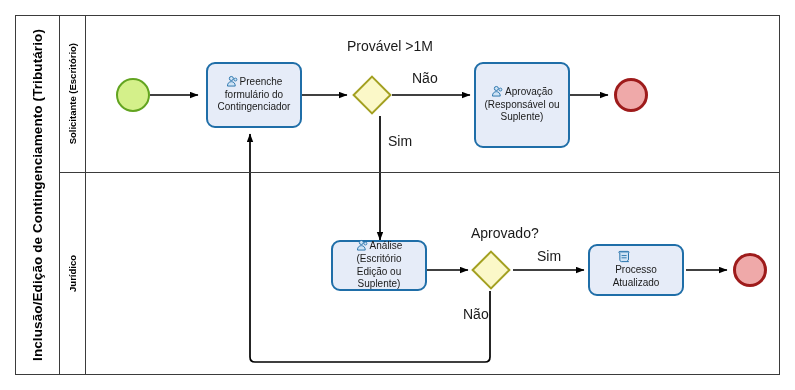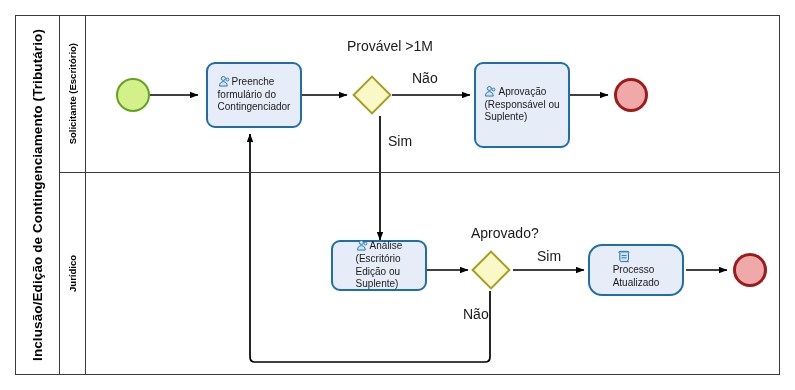--- a/index.html
+++ b/index.html
@@ -108,21 +108,21 @@
     background: #e6ecf8;
     border: 2px solid #1f6ea8;
     border-radius: 9px;
     box-sizing: border-box;
     display: flex;
     align-items: center;
     justify-content: center;
     padding: 3px 4px 4px 4px;
   }
   .task-inner {
-    text-align: left;
+    text-align: center;
     font-size: 10px;
     line-height: 12.6px;
     color: #1a1a1a;
   }
   .task-icon {
     display: inline-block;
     vertical-align: -3px;
     margin-right: 1px;
   }
   .task-icon svg { display: block; }
@@ -239,21 +239,21 @@
       <span>Suplente)</span>
     </div>
   </div>
 
   <div class="node gateway" style="left:471px; top:250px;">
     <svg width="40" height="40" viewBox="0 0 40 40">
       <polygon points="20,1.6 38.4,20 20,38.4 1.6,20" fill="#fbf8c8" stroke="#a3a021" stroke-width="2"></polygon>
     </svg>
   </div>
 
-  <div class="node task" style="left:588px; top:244px; height:52px;border-radius:14px;">
+  <div class="node task" style="left:588px; top:244px; height:52px;">
     <div class="task-inner">
       <span class="task-icon" style="display:block; margin:0 0 1px 4px;">
         <svg width="14" height="13" viewBox="0 0 16 15">
           <path d="M3.2 1.6 C1.6 1.6 1.6 3.6 3.2 3.6 L12.6 3.6 C14.2 3.6 14.2 1.6 12.6 1.6 Z" fill="#cfe3f5" stroke="#1f6ea8" stroke-width="1.1" stroke-linejoin="round"></path>
           <path d="M3.2 3.6 L3.2 11.4 C3.2 13.4 5.0 13.4 5.0 13.4 L13.2 13.4 C11.8 13.4 11.8 11.4 13.2 11.4 L13.2 3.6" fill="#cfe3f5" stroke="#1f6ea8" stroke-width="1.1" stroke-linejoin="round"></path>
           <line x1="5.2" y1="6.4" x2="11.0" y2="6.4" stroke="#1f6ea8" stroke-width="1"></line>
           <line x1="5.2" y1="9.0" x2="11.0" y2="9.0" stroke="#1f6ea8" stroke-width="1"></line>
         </svg>
       </span>
       <span>Processo</span><br>

